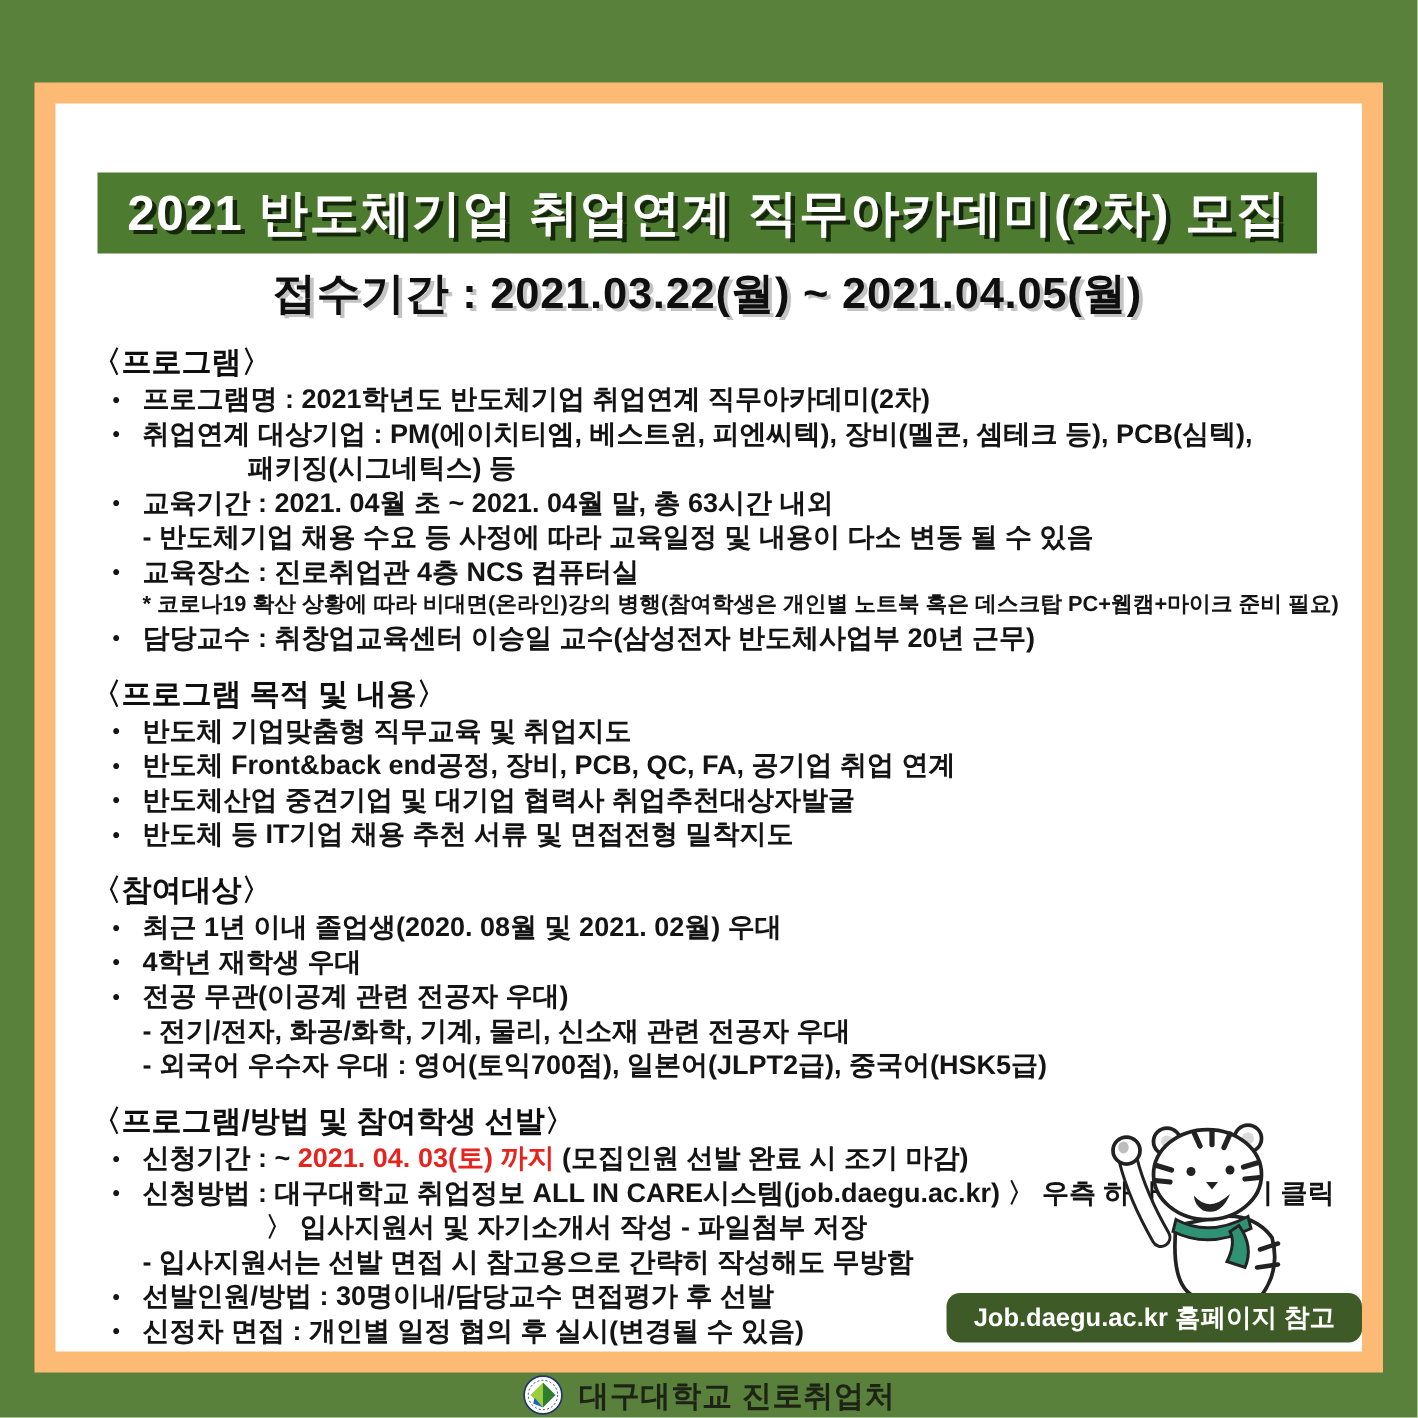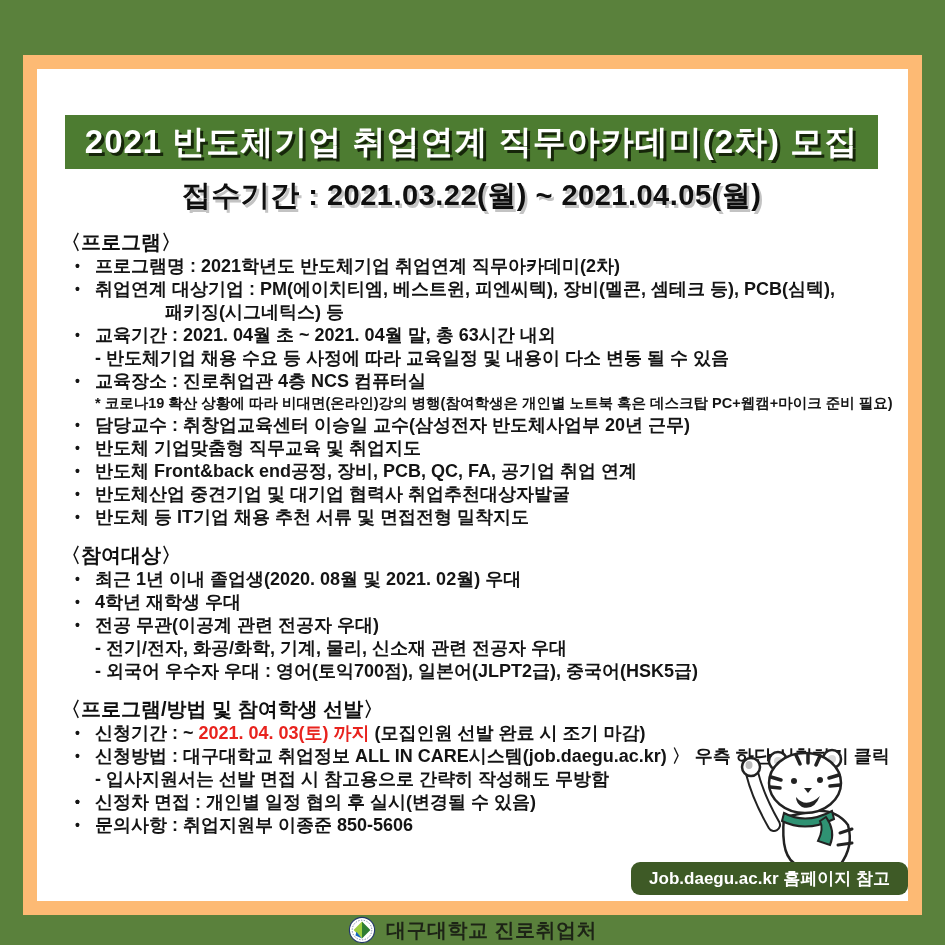--- a/index.html
+++ b/index.html
@@ -44,41 +44,43 @@
         <div class="line bullet"><span class="dot">•</span><span>취업연계 대상기업 : PM(에이치티엠, 베스트윈, 피엔씨텍), 장비(멜콘, 셈테크 등), PCB(심텍),</span></div>
         <div class="line cont">패키징(시그네틱스) 등</div>
         <div class="line bullet"><span class="dot">•</span><span>교육기간 : 2021. 04월 초 ~ 2021. 04월 말, 총 63시간 내외</span></div>
         <div class="line dash">- 반도체기업 채용 수요 등 사정에 따라 교육일정 및 내용이 다소 변동 될 수 있음</div>
         <div class="line bullet"><span class="dot">•</span><span>교육장소 : 진로취업관 4층 NCS 컴퓨터실</span></div>
         <div class="line note">* 코로나19 확산 상황에 따라 비대면(온라인)강의 병행(참여학생은 개인별 노트북 혹은 데스크탑 PC+웹캠+마이크 준비 필요)</div>
         <div class="line bullet"><span class="dot">•</span><span>담당교수 : 취창업교육센터 이승일 교수(삼성전자 반도체사업부 20년 근무)</span></div>
       </div>
 
       <div class="section">
+        <div class="heading">〈프로그램 목적 및 내용〉</div>
         <div class="line bullet"><span class="dot">•</span><span>반도체 기업맞춤형 직무교육 및 취업지도</span></div>
         <div class="line bullet"><span class="dot">•</span><span>반도체 Front&amp;back end공정, 장비, PCB, QC, FA, 공기업 취업 연계</span></div>
         <div class="line bullet"><span class="dot">•</span><span>반도체산업 중견기업 및 대기업 협력사 취업추천대상자발굴</span></div>
         <div class="line bullet"><span class="dot">•</span><span>반도체 등 IT기업 채용 추천 서류 및 면접전형 밀착지도</span></div>
       </div>
 
       <div class="section">
         <div class="heading">〈참여대상〉</div>
         <div class="line bullet"><span class="dot">•</span><span>최근 1년 이내 졸업생(2020. 08월 및 2021. 02월) 우대</span></div>
         <div class="line bullet"><span class="dot">•</span><span>4학년 재학생 우대</span></div>
         <div class="line bullet"><span class="dot">•</span><span>전공 무관(이공계 관련 전공자 우대)</span></div>
         <div class="line dash">- 전기/전자, 화공/화학, 기계, 물리, 신소재 관련 전공자 우대</div>
         <div class="line dash">- 외국어 우수자 우대 : 영어(토익700점), 일본어(JLPT2급), 중국어(HSK5급)</div>
       </div>
 
       <div class="section">
         <div class="heading">〈프로그램/방법 및 참여학생 선발〉</div>
         <div class="line bullet"><span class="dot">•</span><span>신청기간 : ~ </span><span class="red">2021. 04. 03(토) 까지</span><span> (모집인원 선발 완료 시 조기 마감)</span></div>
         <div class="line bullet"><span class="dot">•</span><span>신청방법 : 대구대학교 취업정보 ALL IN CARE시스템(job.daegu.ac.kr) 〉 우측 하단 신청하기 클릭</span></div>
+        <div class="line cont2">〉 입사지원서 및 자기소개서 작성 - 파일첨부 저장</div>
         <div class="line dash">- 입사지원서는 선발 면접 시 참고용으로 간략히 작성해도 무방함</div>
-        <div class="line bullet"><span class="dot">•</span></div>
+        <div class="line bullet"><span class="dot">•</span><span>선발인원/방법 : 30명이내/담당교수 면접평가 후 선발</span></div>
         <div class="line bullet"><span class="dot">•</span><span>신정차 면접 : 개인별 일정 협의 후 실시(변경될 수 있음)</span></div>
         <div class="line bullet"><span class="dot">•</span><span>문의사항 : 취업지원부 이종준 850-5606</span></div>
       </div>
 
       <svg class="mascot" width="124" height="120" viewBox="0 0 124 120">
 
         <path d="M38 78 Q22 50 16 26" stroke="#222" stroke-width="14" stroke-linecap="round" fill="none"></path>
         <path d="M38 78 Q22 50 16 26" stroke="#fff" stroke-width="10" stroke-linecap="round" fill="none"></path>
         <circle cx="15" cy="20" r="9" fill="#fff" stroke="#222" stroke-width="2.5"></circle>
         <ellipse cx="13" cy="18" rx="3.5" ry="4" fill="#bdbdbd"></ellipse>

